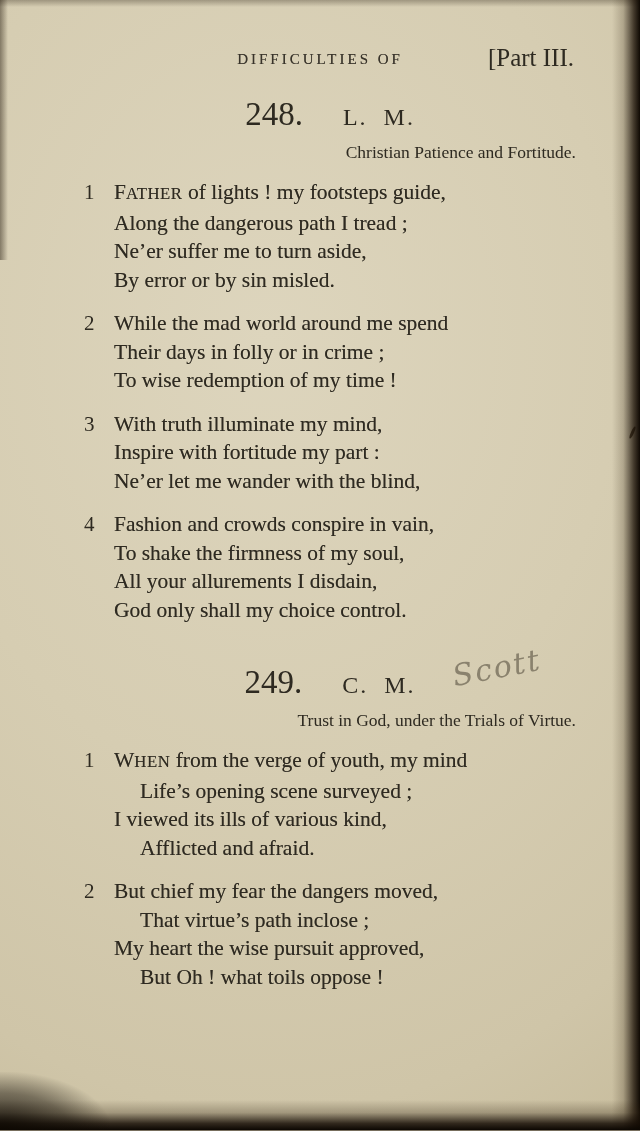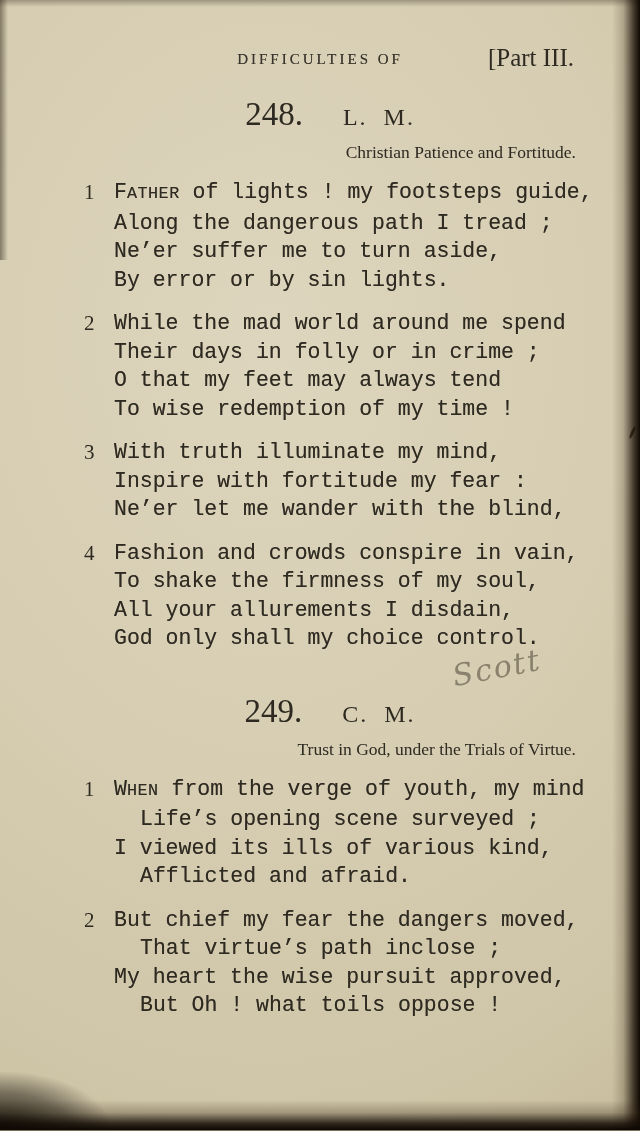--- a/index.html
+++ b/index.html
@@ -37,21 +37,20 @@
   .hymn-number{font-size:33px;line-height:1;}
   .hymn-meter{font-size:24px;letter-spacing:2px;word-spacing:8px;}
   .hymn-title{text-align:right;font-size:17.5px;margin-top:11px;}
 
   .verse{display:flex;margin-top:15px;}
   .verse-num{width:30px;flex:none;font-size:21px;line-height:28.5px;}
   .verse-lines{flex:1;}
   .line{
     font-size:21.5px;line-height:28.5px;white-space:nowrap;
     text-shadow:0 0 .45px rgba(46,42,33,.5);
-    font-family:Liberation Mono, monospace;
   }
   .line.indent-1{padding-left:26px;}
   .lead-word .sc{font-size:.78em;letter-spacing:.5px;}
 
   
   .handwriting{
     position:absolute;left:452px;top:650px;
     font-family:"DejaVu Serif",serif;
     font-style:italic;font-size:30px;letter-spacing:2px;
     color:var(--hand);opacity:.85;
@@ -108,37 +107,36 @@
             <span class="hymn-number">248.</span>
             <span class="hymn-meter">L. M.</span>
           </div>
           <div class="hymn-title">Christian Patience and Fortitude.</div>
           <div class="verse">
             <span class="verse-num">1</span>
             <div class="verse-lines">
               <div class="line indent-0"><span class="lead-word">F<span class="sc">ATHER</span></span> of lights ! my footsteps guide,</div>
               <div class="line indent-0">Along the dangerous path I tread ;</div>
               <div class="line indent-0">Ne’er suffer me to turn aside,</div>
-              <div class="line indent-0">By error or by sin lights.</div>
+              <div class="line indent-0">By error or by sin misled.</div>
             </div>
           </div>
           <div class="verse">
             <span class="verse-num">2</span>
             <div class="verse-lines">
               <div class="line indent-0">While the mad world around me spend</div>
               <div class="line indent-0">Their days in folly or in crime ;</div>
-              <div class="line indent-0">O that my feet may always tend</div>
               <div class="line indent-0">To wise redemption of my time !</div>
             </div>
           </div>
           <div class="verse">
             <span class="verse-num">3</span>
             <div class="verse-lines">
               <div class="line indent-0">With truth illuminate my mind,</div>
-              <div class="line indent-0">Inspire with fortitude my fear :</div>
+              <div class="line indent-0">Inspire with fortitude my part :</div>
               <div class="line indent-0">Ne’er let me wander with the blind,</div>
             </div>
           </div>
           <div class="verse">
             <span class="verse-num">4</span>
             <div class="verse-lines">
               <div class="line indent-0">Fashion and crowds conspire in vain,</div>
               <div class="line indent-0">To shake the firmness of my soul,</div>
               <div class="line indent-0">All your allurements I disdain,</div>
               <div class="line indent-0">God only shall my choice control.</div>

